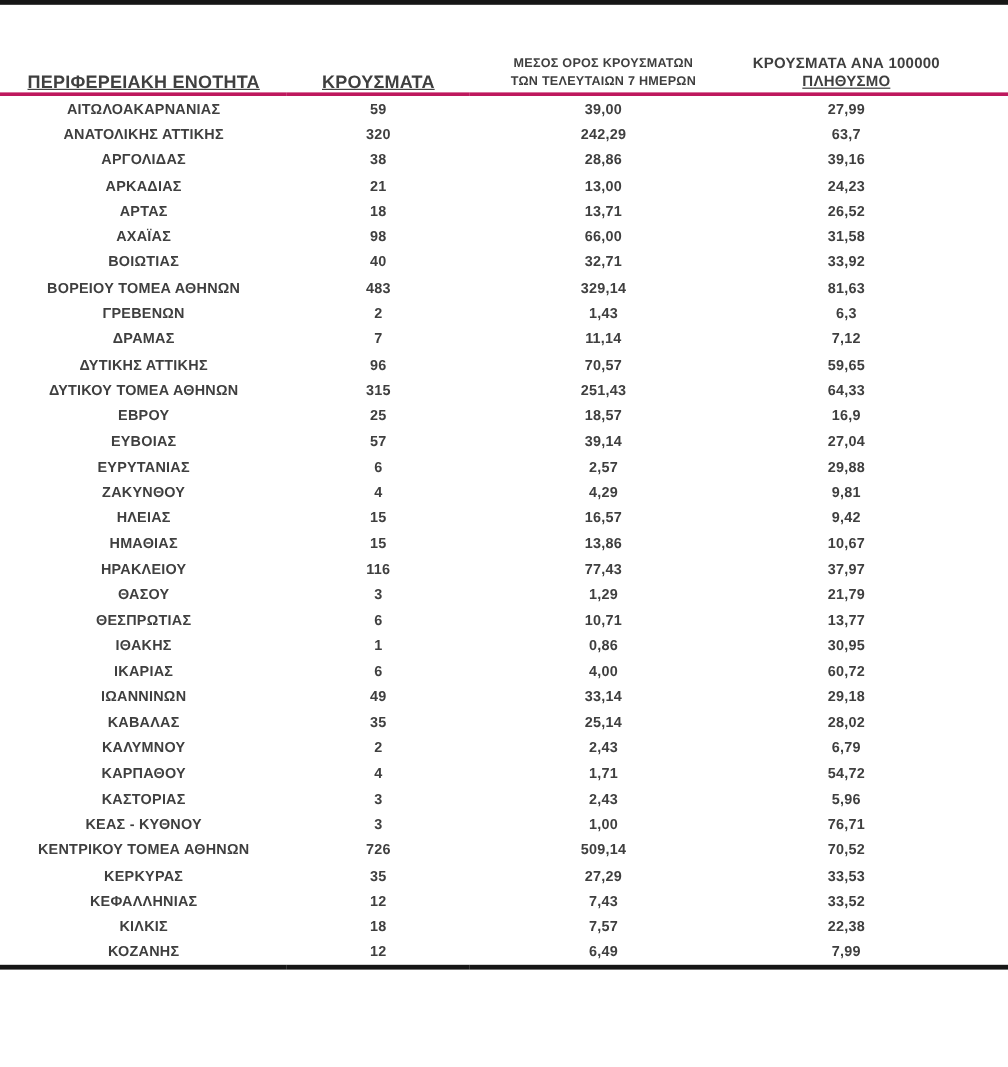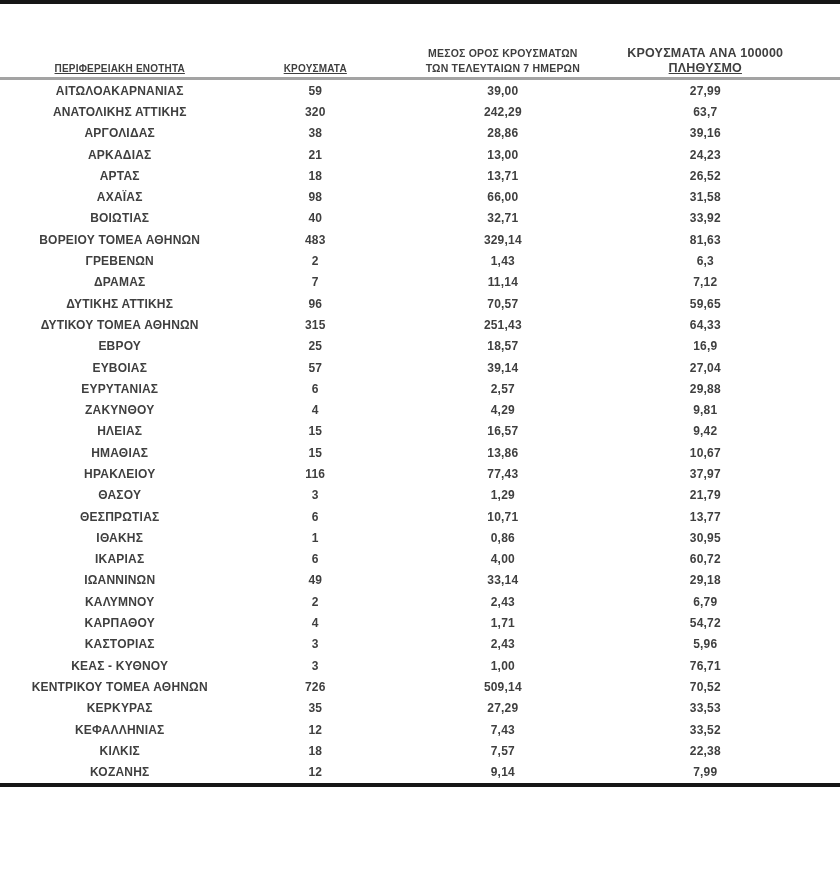--- a/index.html
+++ b/index.html
@@ -20,33 +20,33 @@
   }
   table.data-table {
     position: absolute;
     top: 30px; left: 0;
     width: 840px;
     border-collapse: collapse;
     table-layout: fixed;
   }
   thead th {
     vertical-align: bottom;
-    border-bottom: 3px solid #a3a3a3;
+    border-bottom: 3px solid #be185d;
     padding: 0 0 1px 0;
     height: 46px;
     font-weight: 600;
   }
   th.col-region  { width: 30%; }
   th.col-cases   { width: 19%; }
   th.col-avg     { width: 28%; }
   th.col-per100k { width: 23%; padding-right: 44px; }
   .hdr {
     display: block;
     text-align: center;
-    font-size: 10px;
+    font-size: 15px;
     line-height: 15px;
     letter-spacing: 0.2px;
     color: #3f3f3f;
     white-space: nowrap;
   }
   .hdr.small { font-size: 10.5px; }
   .hdr.big { font-size: 12.5px; }
   .u { text-decoration: underline; }
   tbody td {
     text-align: center;
@@ -225,20 +225,26 @@
           <td>4,00</td>
           <td>60,72</td>
         </tr>
         <tr>
           <td>ΙΩΑΝΝΙΝΩΝ</td>
           <td>49</td>
           <td>33,14</td>
           <td>29,18</td>
         </tr>
         <tr>
+          <td>ΚΑΒΑΛΑΣ</td>
+          <td>35</td>
+          <td>25,14</td>
+          <td>28,02</td>
+        </tr>
+        <tr>
           <td>ΚΑΛΥΜΝΟΥ</td>
           <td>2</td>
           <td>2,43</td>
           <td>6,79</td>
         </tr>
         <tr>
           <td>ΚΑΡΠΑΘΟΥ</td>
           <td>4</td>
           <td>1,71</td>
           <td>54,72</td>
@@ -275,18 +281,18 @@
         </tr>
         <tr>
           <td>ΚΙΛΚΙΣ</td>
           <td>18</td>
           <td>7,57</td>
           <td>22,38</td>
         </tr>
         <tr>
           <td>ΚΟΖΑΝΗΣ</td>
           <td>12</td>
-          <td>9,14</td>
+          <td>6,49</td>
           <td>7,99</td>
         </tr>
       </tbody>
   </table>
 </div>
 
 </body></html>

